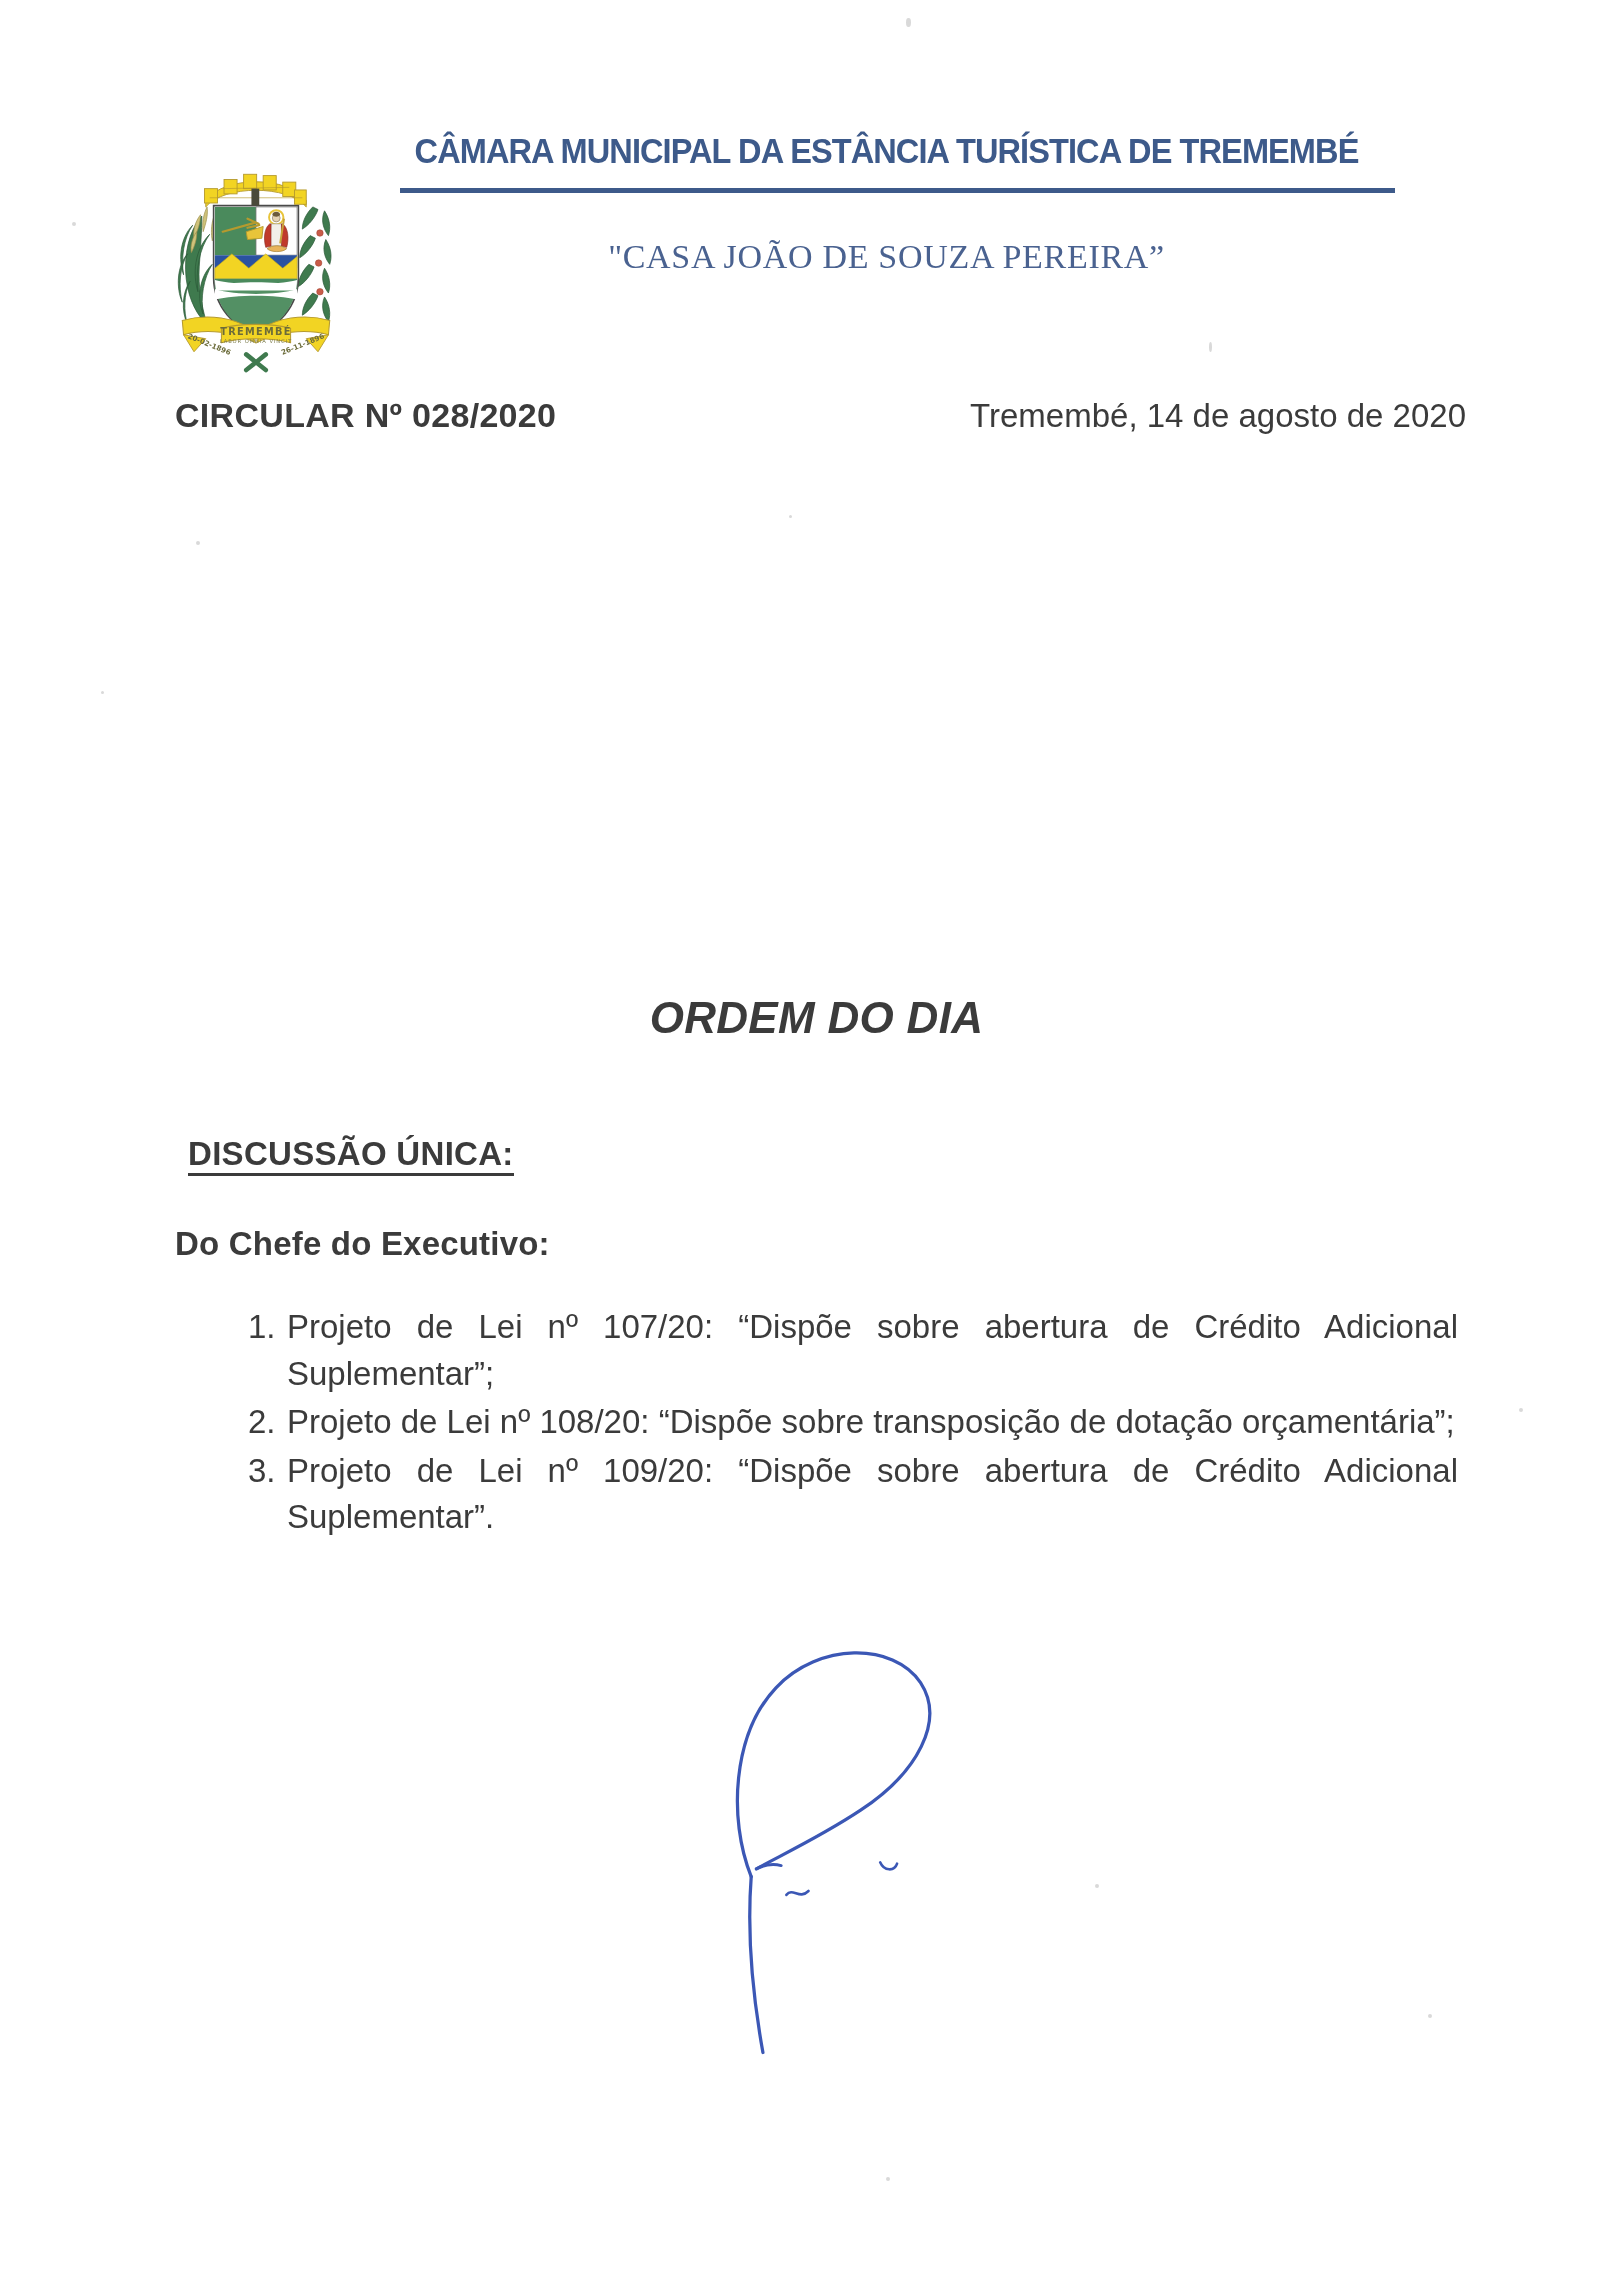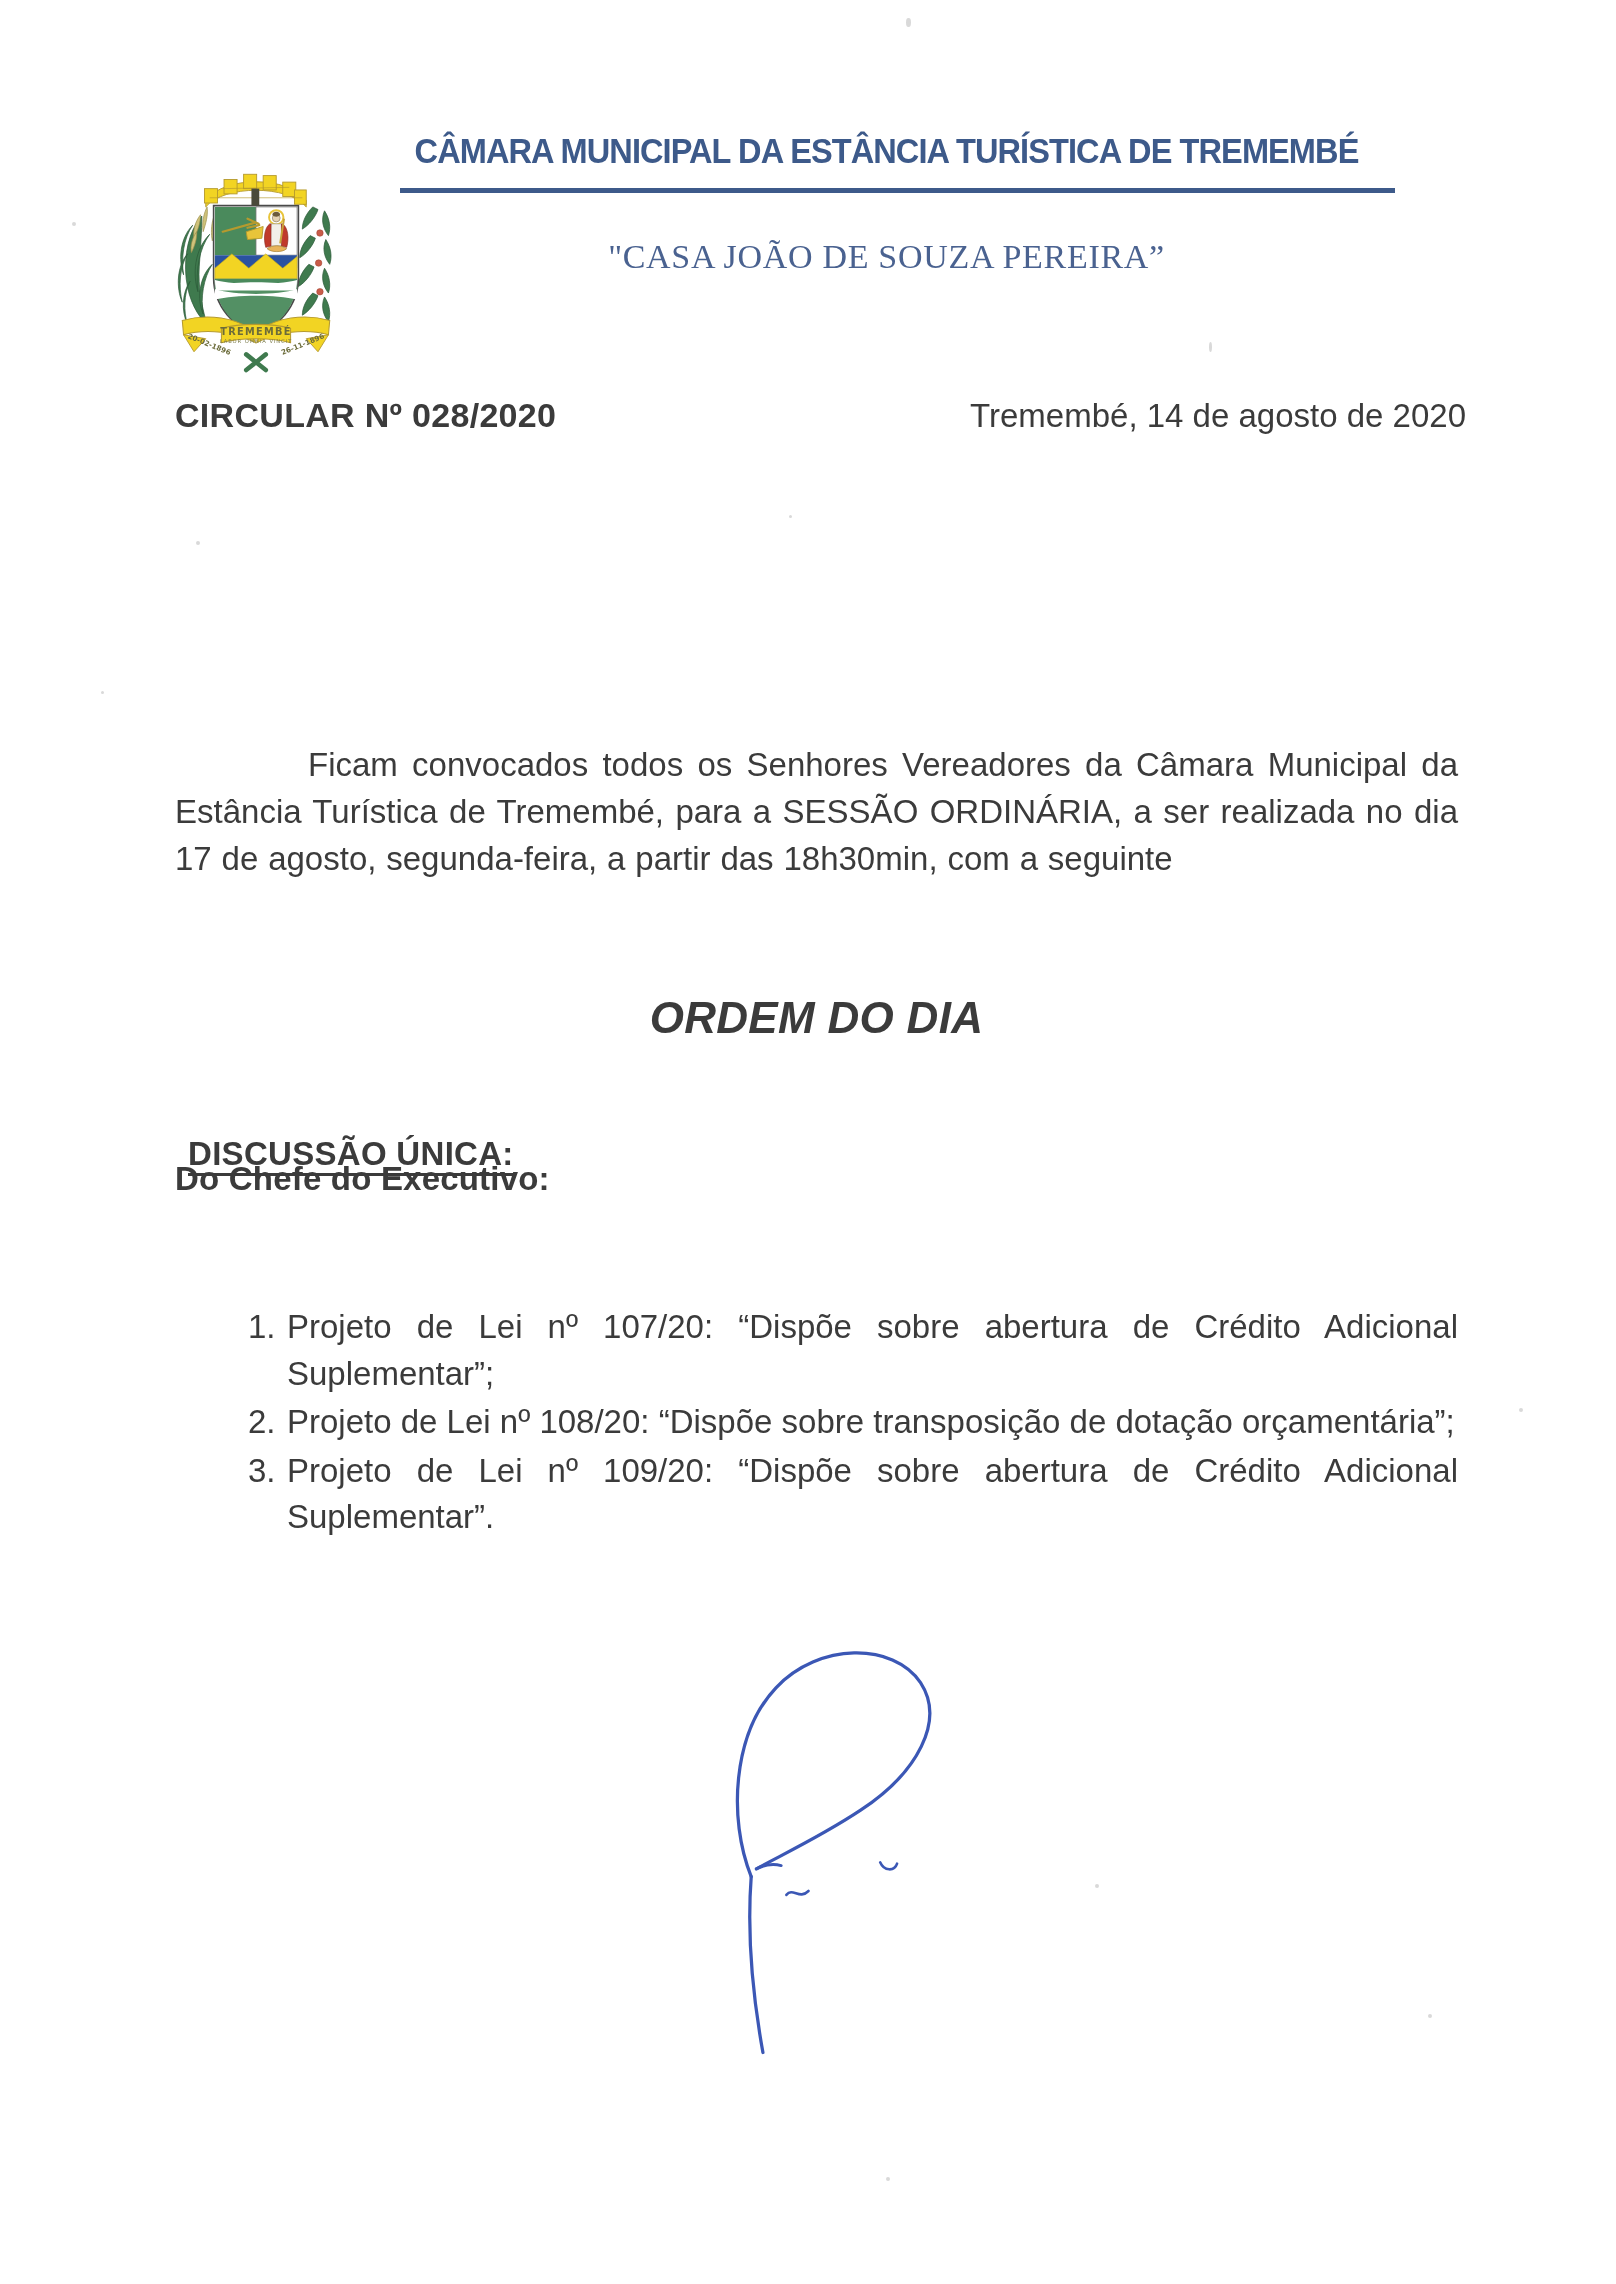--- a/index.html
+++ b/index.html
@@ -145,21 +145,21 @@
     color: #3b3b3b;
     border-bottom: 3.9px solid #3b3b3b;
     padding-bottom: 0;
     display: inline-block;
   }
 
   
   #executive-heading {
     position: absolute;
     left: 175px;
-    top: 1160px;
+    top: 1225px;
     font-weight: bold;
     font-size: 33px;
     letter-spacing: 0.2px;
     color: #3b3b3b;
   }
 
   
   #bill-list {
     position: absolute;
     left: 175px;
@@ -335,21 +335,20 @@
     <div id="org-title">CÂMARA MUNICIPAL DA ESTÂNCIA TURÍSTICA DE TREMEMBÉ</div>
     <div id="org-title-rule"></div>
     <div id="org-subtitle">"CASA JOÃO DE SOUZA PEREIRA”</div>
   </div>
 
   <div id="circular-row">
     <div id="circular-number">CIRCULAR Nº 028/2020</div>
     <div id="circular-place-date">Tremembé, 14 de agosto de 2020</div>
   </div>
 
-  <p id="convocation-paragraph">Ficam convocados todos os Senhores Vereadores da Câmara Municipal da Estância Turística de Tremembé, para a SESSÃO ORDINÁRIA, a ser realizada no dia 17 de agosto, segunda-feira, a partir das 18h30min, com a seguinte</p>
 
   <div id="agenda-heading">ORDEM DO DIA</div>
 
   <div id="discussion-heading">DISCUSSÃO ÚNICA:</div>
 
   <div id="executive-heading">Do Chefe do Executivo:</div>
 
   <ol id="bill-list">
     <li>
       <span class="bill-marker">1.</span>

